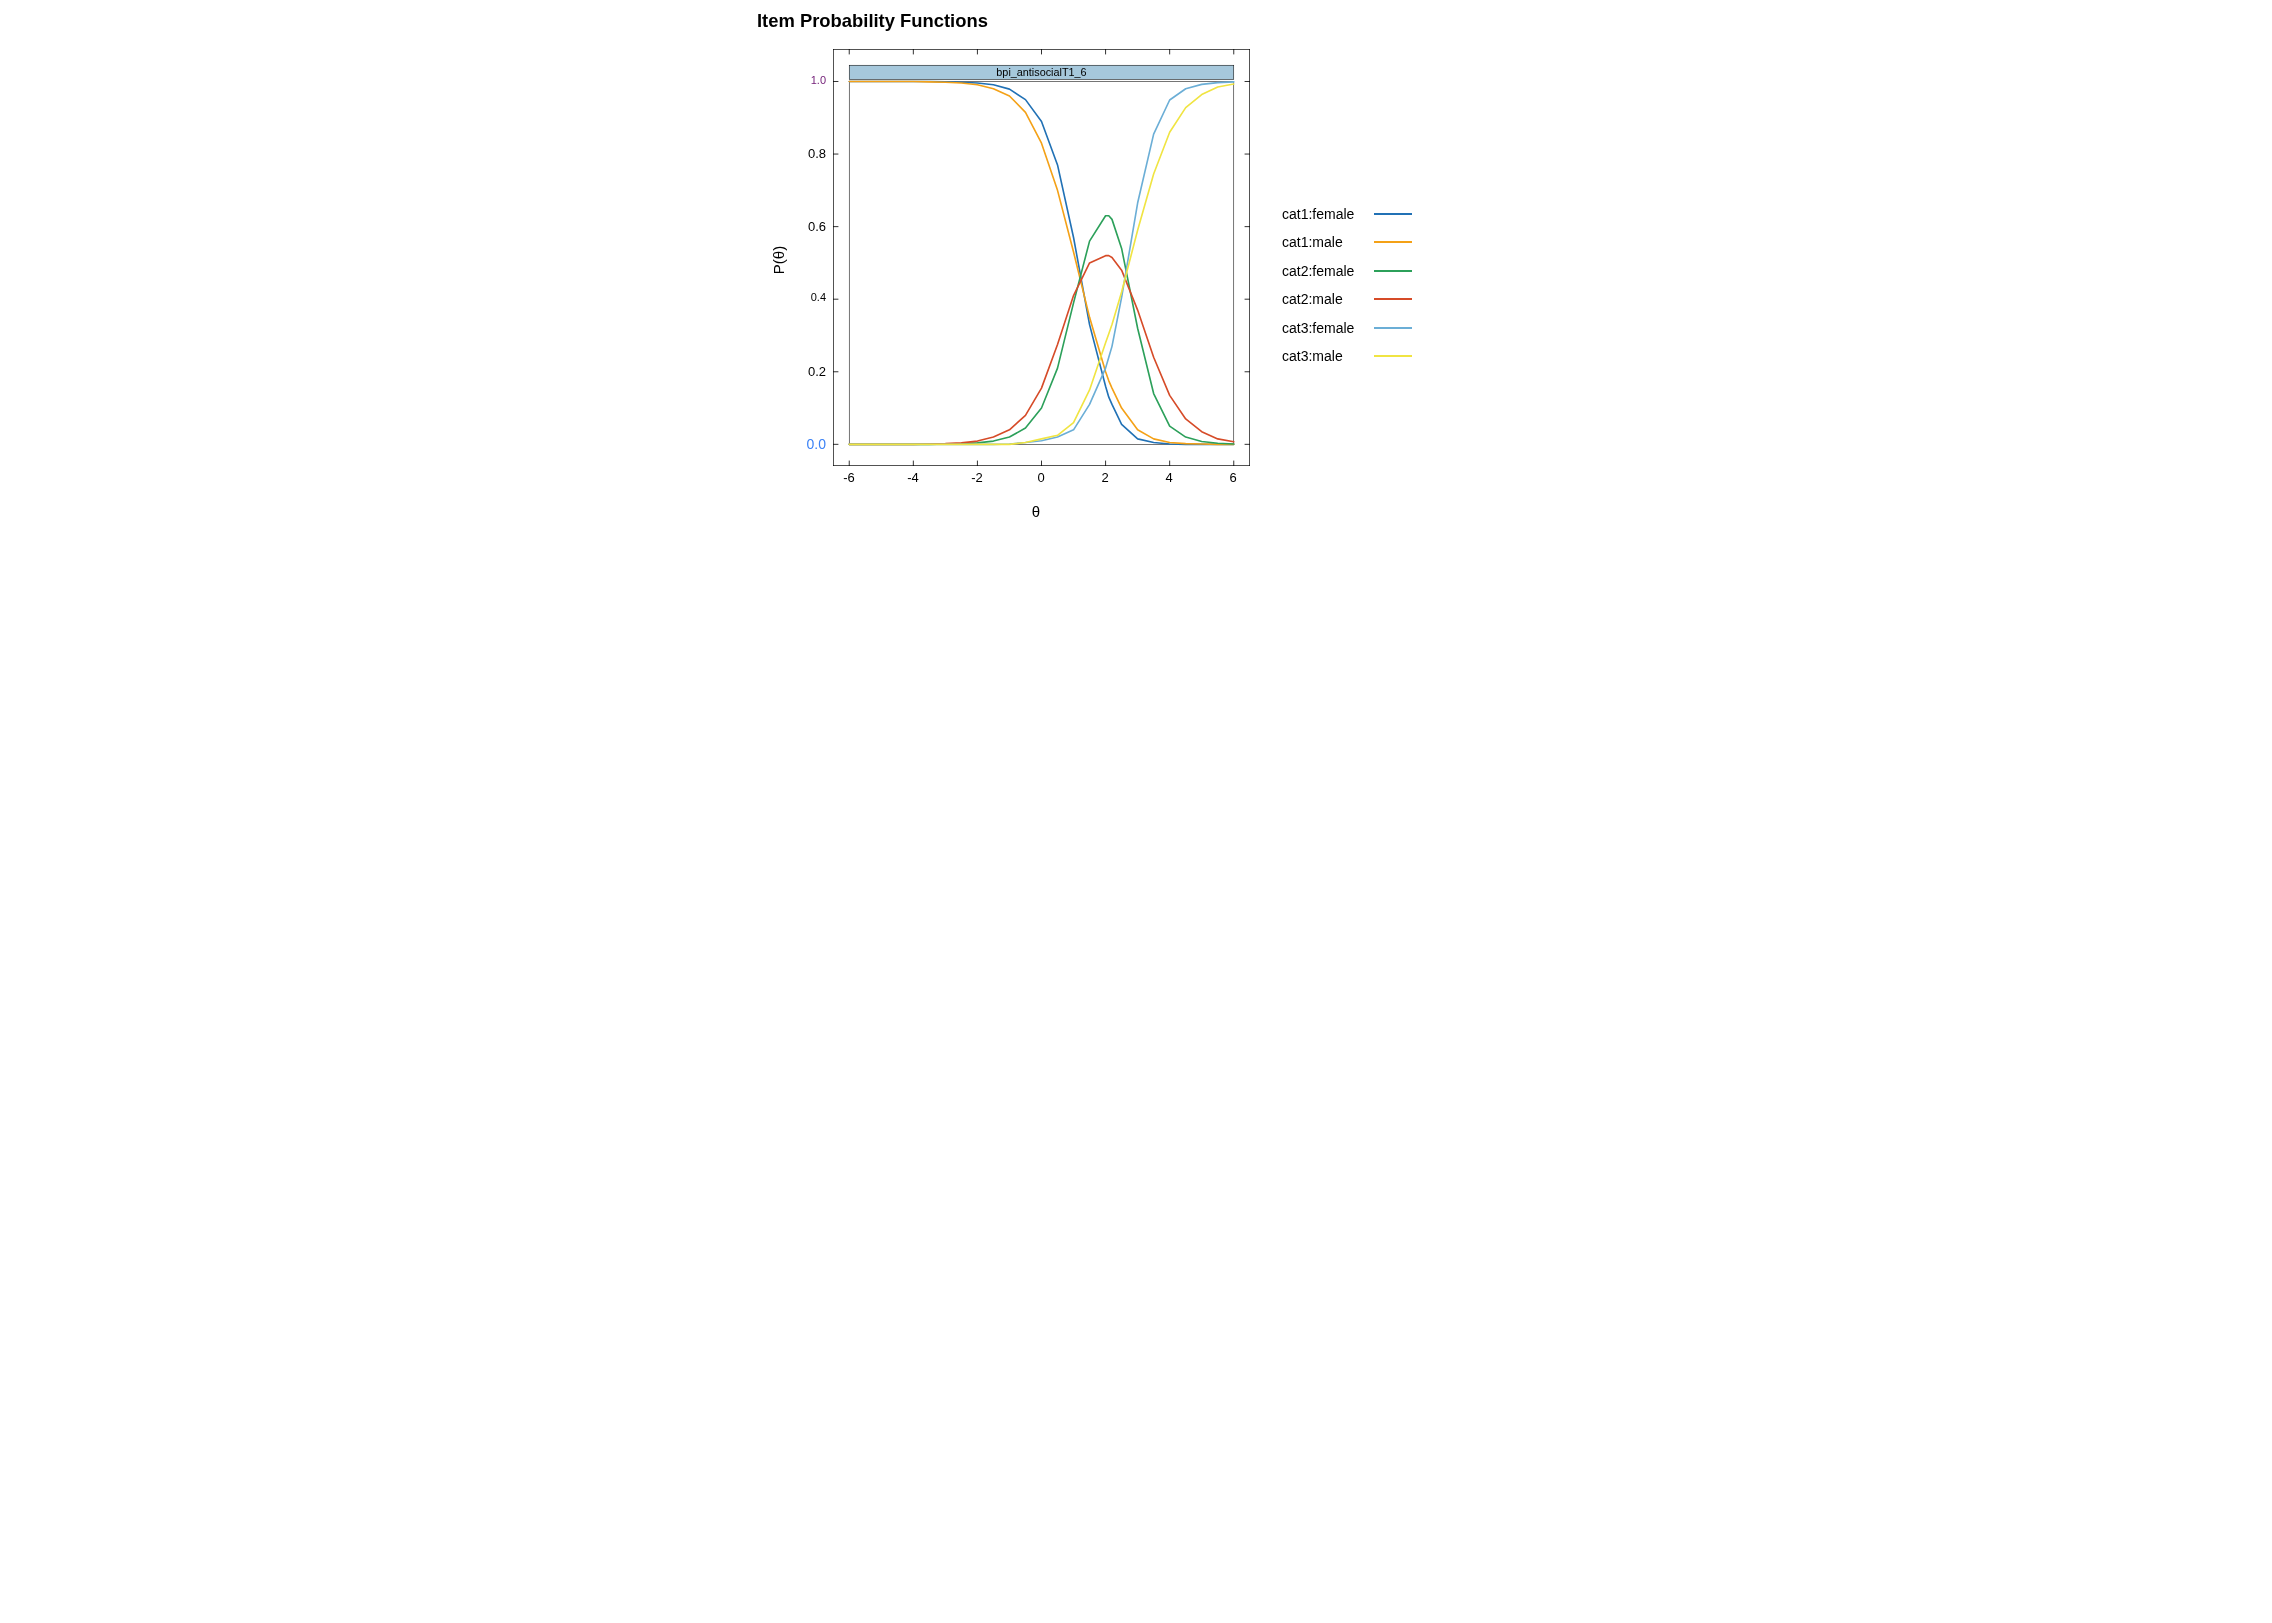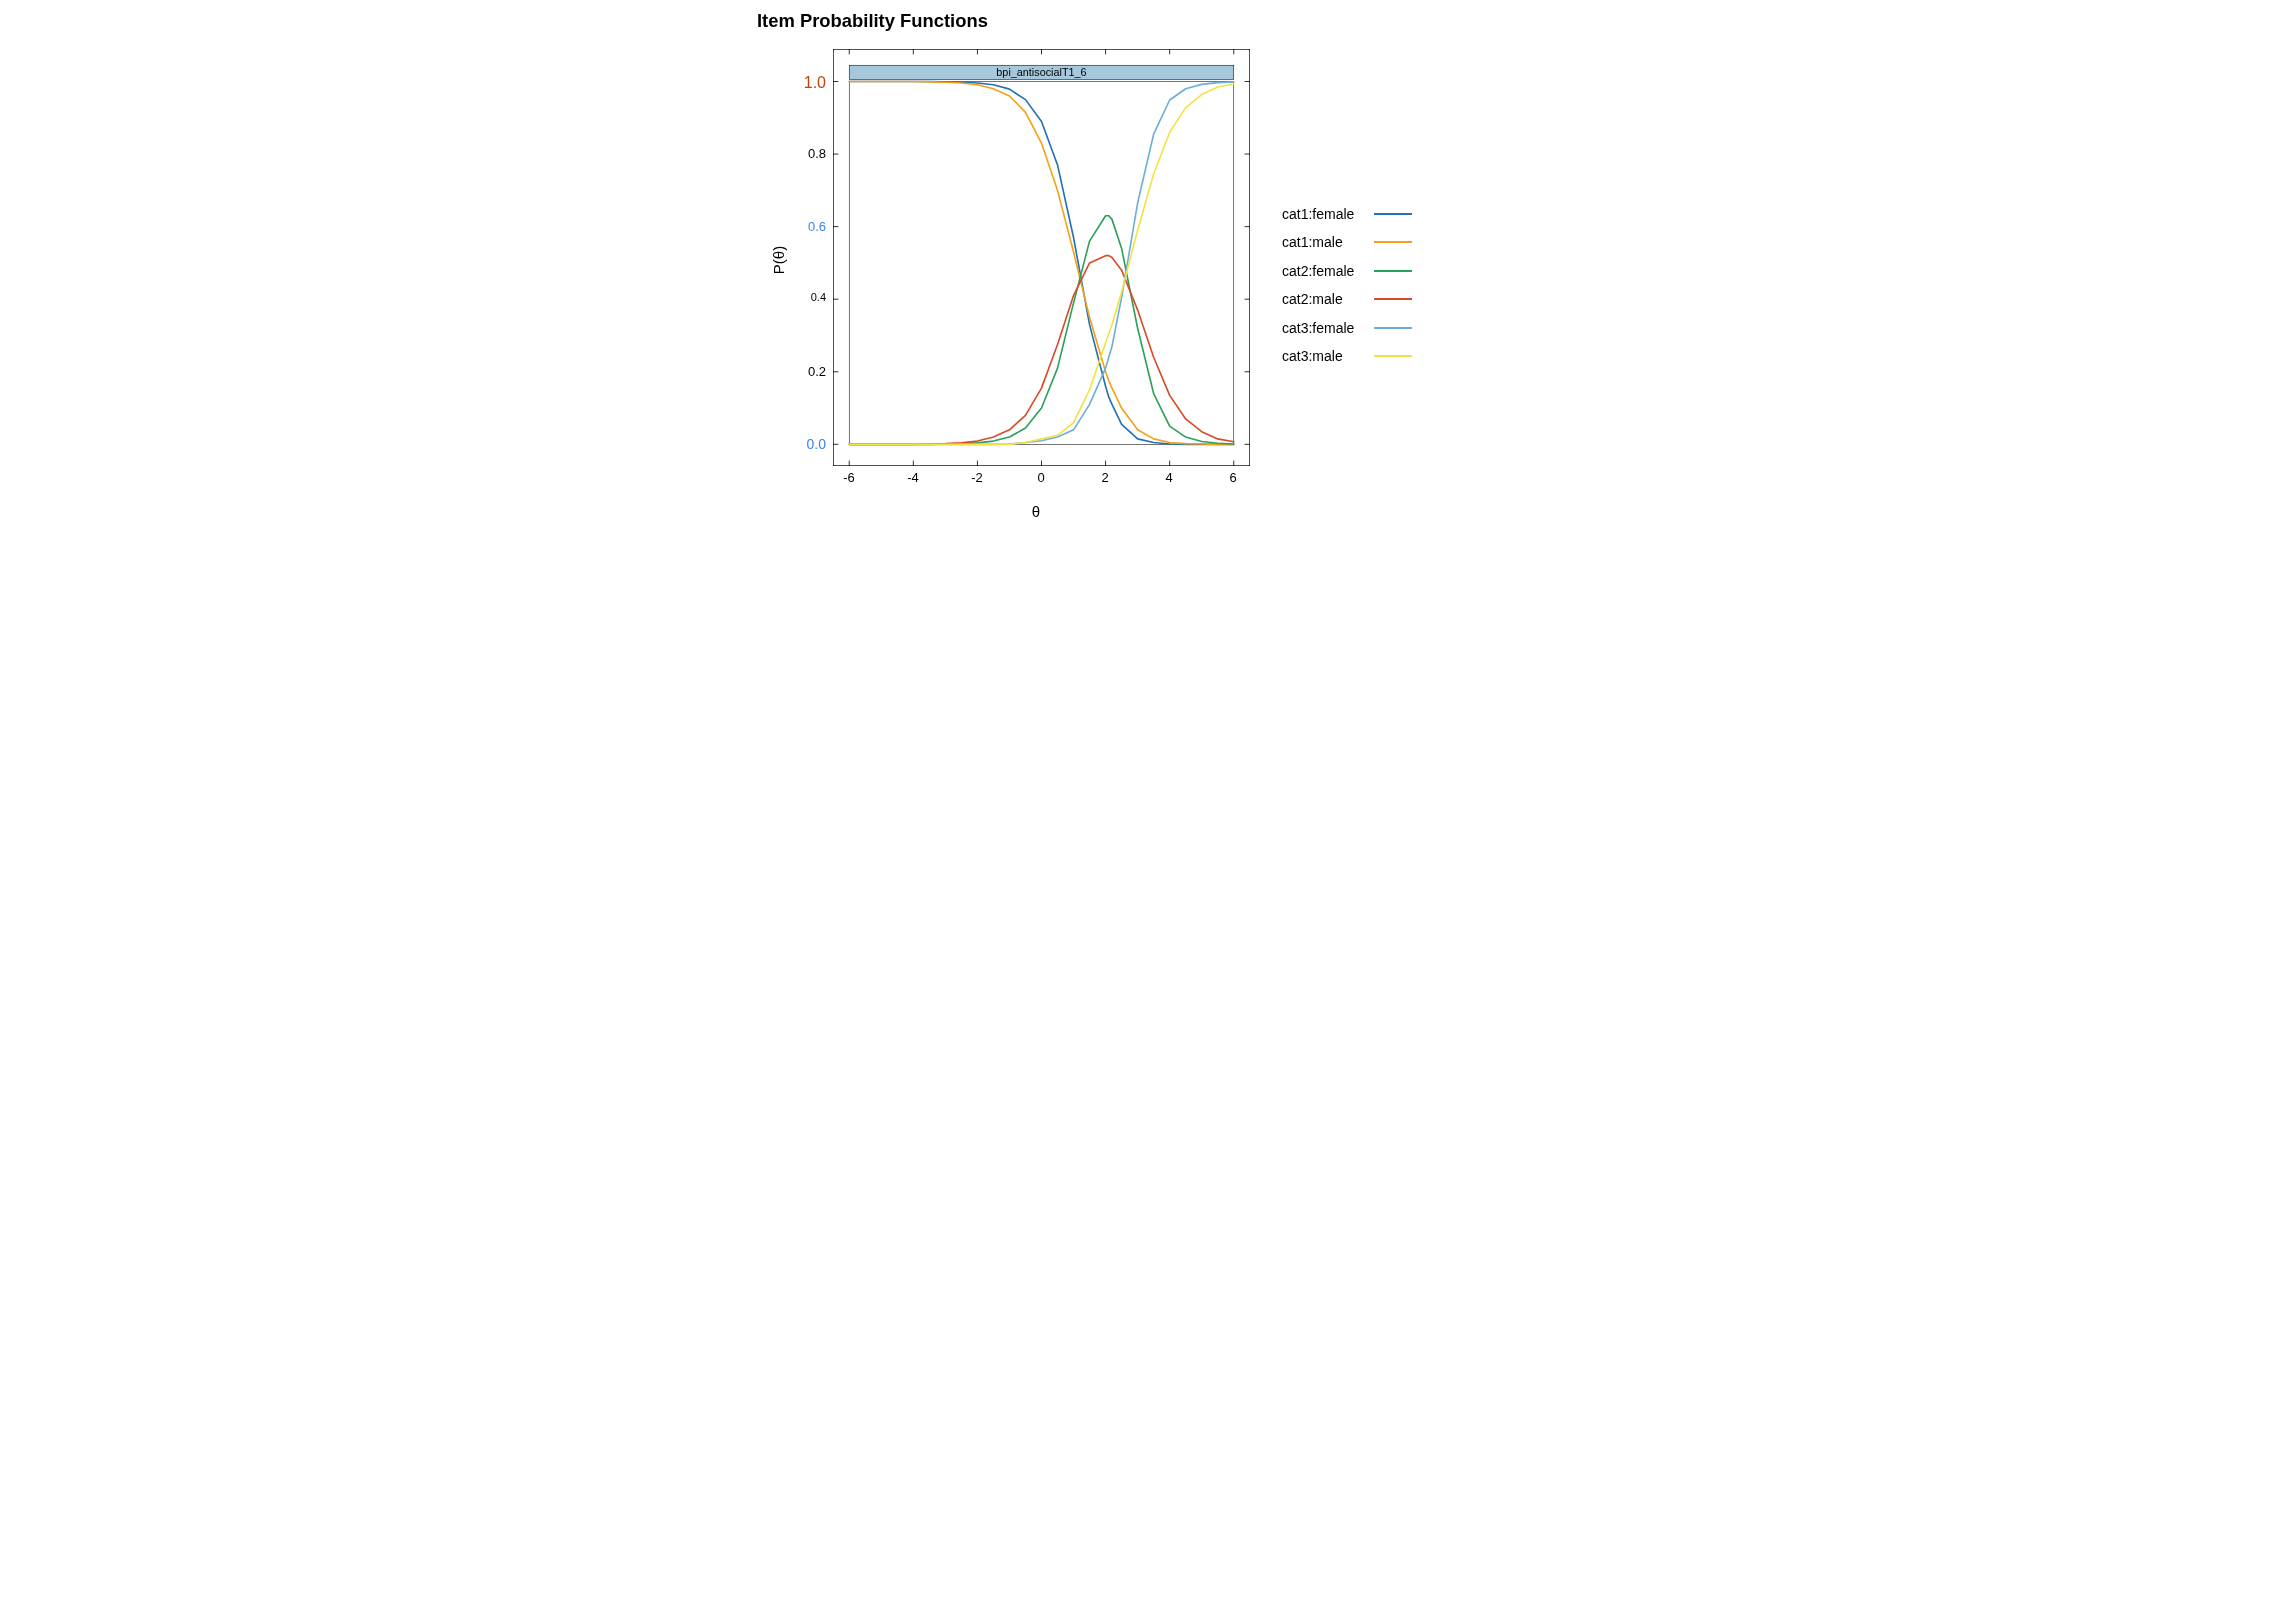--- a/index.html
+++ b/index.html
@@ -120,23 +120,23 @@
         <path d="M30.00 730.00 L59.58 730.00 L89.17 730.00 L118.75 730.00 L148.33 730.00 L177.92 729.33 L207.50 728.66 L237.08 727.32 L266.67 723.97 L296.25 716.60 L325.83 703.20 L355.42 676.40 L385.00 626.15 L414.58 545.75 L444.17 455.30 L473.75 395.00 L503.33 381.60 L509.25 381.60 L515.17 384.95 L532.92 408.40 L562.50 482.10 L592.08 569.20 L621.67 639.55 L651.25 683.10 L680.83 706.55 L710.42 719.95 L740.00 725.31 " fill="none" stroke="#D64B28" stroke-width="3" stroke-linejoin="round" stroke-linecap="round"></path>
         <path d="M30.00 730.00 L59.58 730.00 L89.17 730.00 L118.75 730.00 L148.33 730.00 L177.92 730.00 L207.50 730.00 L237.08 730.00 L266.67 730.00 L296.25 730.00 L325.83 729.33 L355.42 726.65 L385.00 723.30 L414.58 716.60 L444.17 703.20 L473.75 656.30 L503.33 589.30 L509.25 569.20 L515.17 549.10 L532.92 458.65 L562.50 284.45 L592.08 157.15 L621.67 94.17 L651.25 73.40 L680.83 65.36 L710.42 62.01 L740.00 60.67 " fill="none" stroke="#6BAED6" stroke-width="3" stroke-linejoin="round" stroke-linecap="round"></path>
         <path d="M30.00 730.00 L59.58 730.00 L89.17 730.00 L118.75 730.00 L148.33 730.00 L177.92 730.00 L207.50 730.00 L237.08 730.00 L266.67 730.00 L296.25 730.00 L325.83 730.00 L355.42 726.65 L385.00 719.95 L414.58 713.25 L444.17 689.80 L473.75 629.50 L503.33 542.40 L509.25 525.65 L515.17 508.90 L532.92 448.60 L562.50 334.70 L592.08 230.85 L621.67 153.80 L651.25 108.24 L680.83 84.12 L710.42 70.05 L740.00 64.69 " fill="none" stroke="#F0E442" stroke-width="3" stroke-linejoin="round" stroke-linecap="round"></path>
       </svg>
   </div>
 
   <div id="yticklabels">
       <div style="position: absolute; left: 69px; top: 436px; transform: translateX(-100%); font-size: 14px; color: #3b82f6;">0.0</div>
       <div style="position: absolute; left: 69px; top: 364px; transform: translateX(-100%); font-size: 13px; color: rgb(0, 0, 0);">0.2</div>
       <div style="position: absolute; left: 69px; top: 291px; transform: translateX(-100%); font-size: 11px; color: rgb(0, 0, 0);">0.4</div>
-      <div style="position: absolute; left: 69px; top: 219px; transform: translateX(-100%); font-size: 13px; color: #3b82f6;">0.6</div>
+      <div style="position: absolute; left: 69px; top: 219px; transform: translateX(-100%); font-size: 13px; color: #000000;">0.6</div>
       <div style="position: absolute; left: 69px; top: 146px; transform: translateX(-100%); font-size: 13px; color: rgb(0, 0, 0);">0.8</div>
-      <div style="position: absolute; left: 69px; top: 74px; transform: translateX(-100%); font-size: 16px; color: #c2410c;">1.0</div>
+      <div style="position: absolute; left: 69px; top: 74px; transform: translateX(-100%); font-size: 11px; color: #701a75;">1.0</div>
     </div>
 
   <div id="xticklabels">
       <div style="position: absolute; left: 92px; top: 470px; transform: translateX(-50%); font-size: 13px; color: rgb(0, 0, 0);">-6</div>
       <div style="position: absolute; left: 156px; top: 470px; transform: translateX(-50%); font-size: 13px; color: rgb(0, 0, 0);">-4</div>
       <div style="position: absolute; left: 220px; top: 470px; transform: translateX(-50%); font-size: 13px; color: rgb(0, 0, 0);">-2</div>
       <div style="position: absolute; left: 284px; top: 470px; transform: translateX(-50%); font-size: 13px; color: rgb(0, 0, 0);">0</div>
       <div style="position: absolute; left: 348px; top: 470px; transform: translateX(-50%); font-size: 13px; color: rgb(0, 0, 0);">2</div>
       <div style="position: absolute; left: 412px; top: 470px; transform: translateX(-50%); font-size: 13px; color: rgb(0, 0, 0);">4</div>
       <div style="position: absolute; left: 476px; top: 470px; transform: translateX(-50%); font-size: 13px; color: rgb(0, 0, 0);">6</div>

